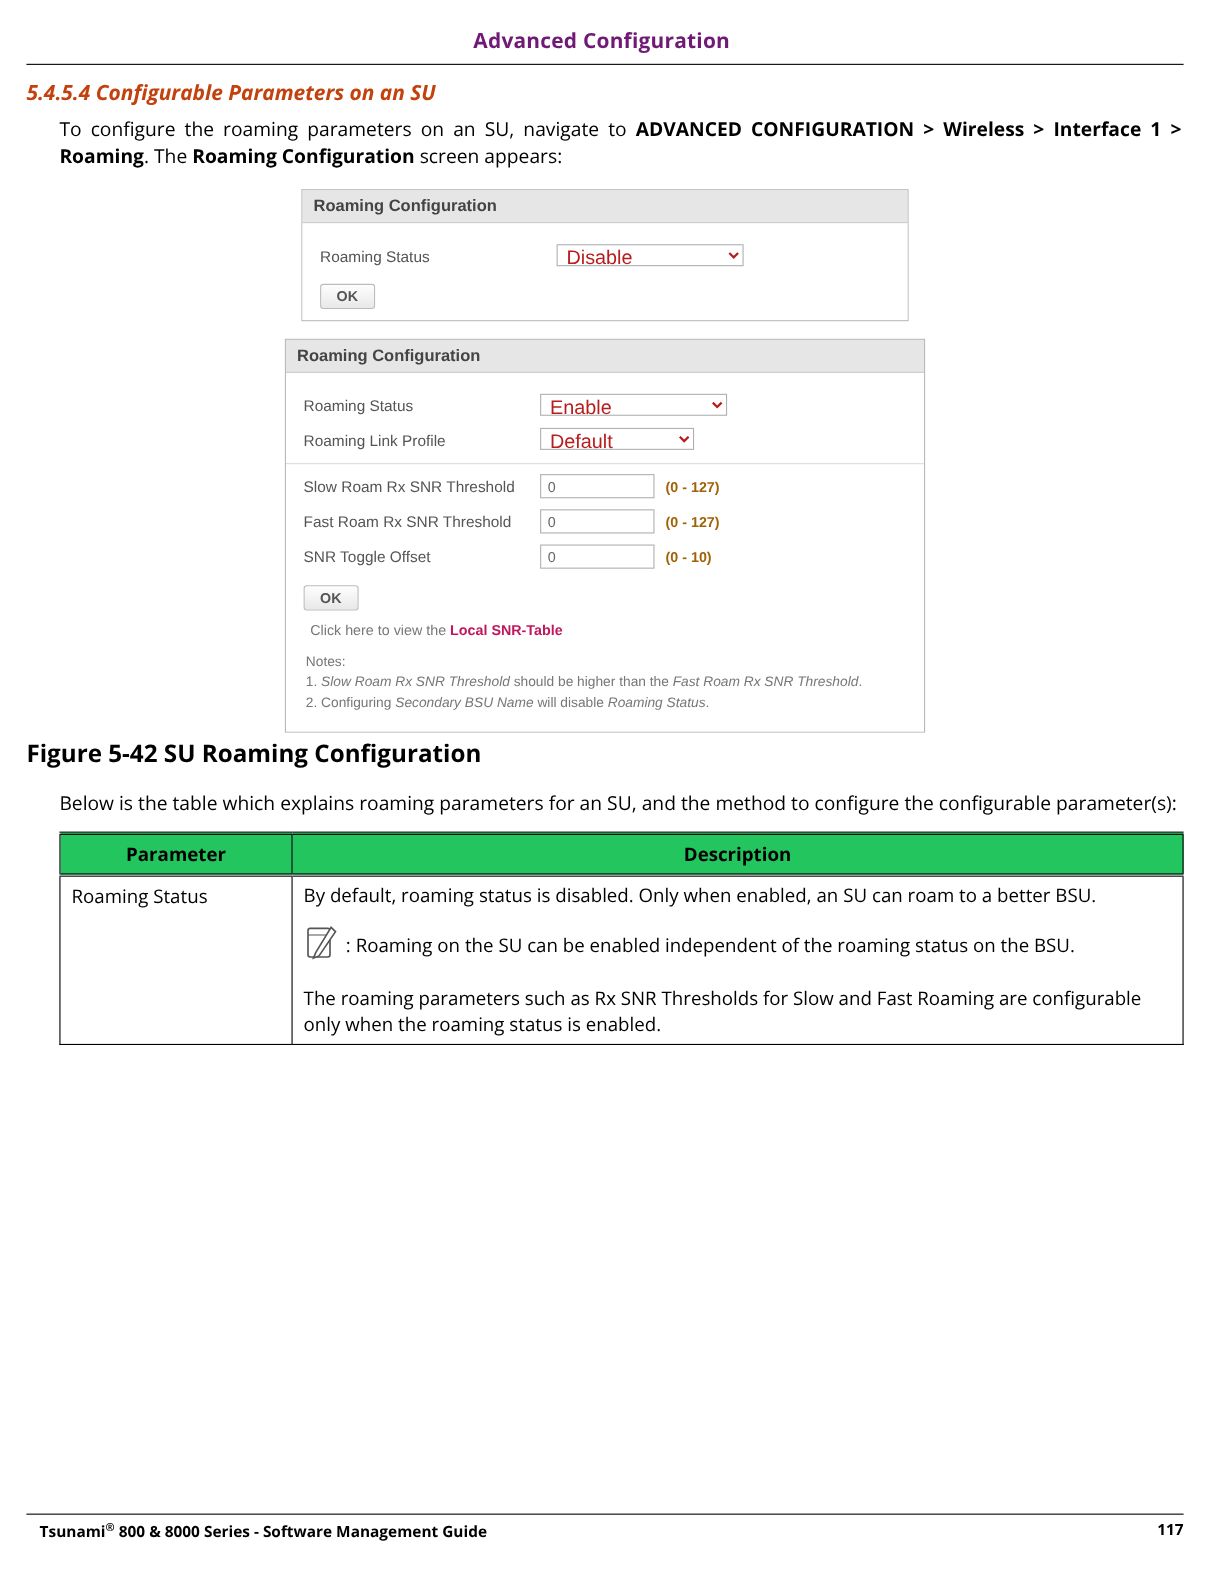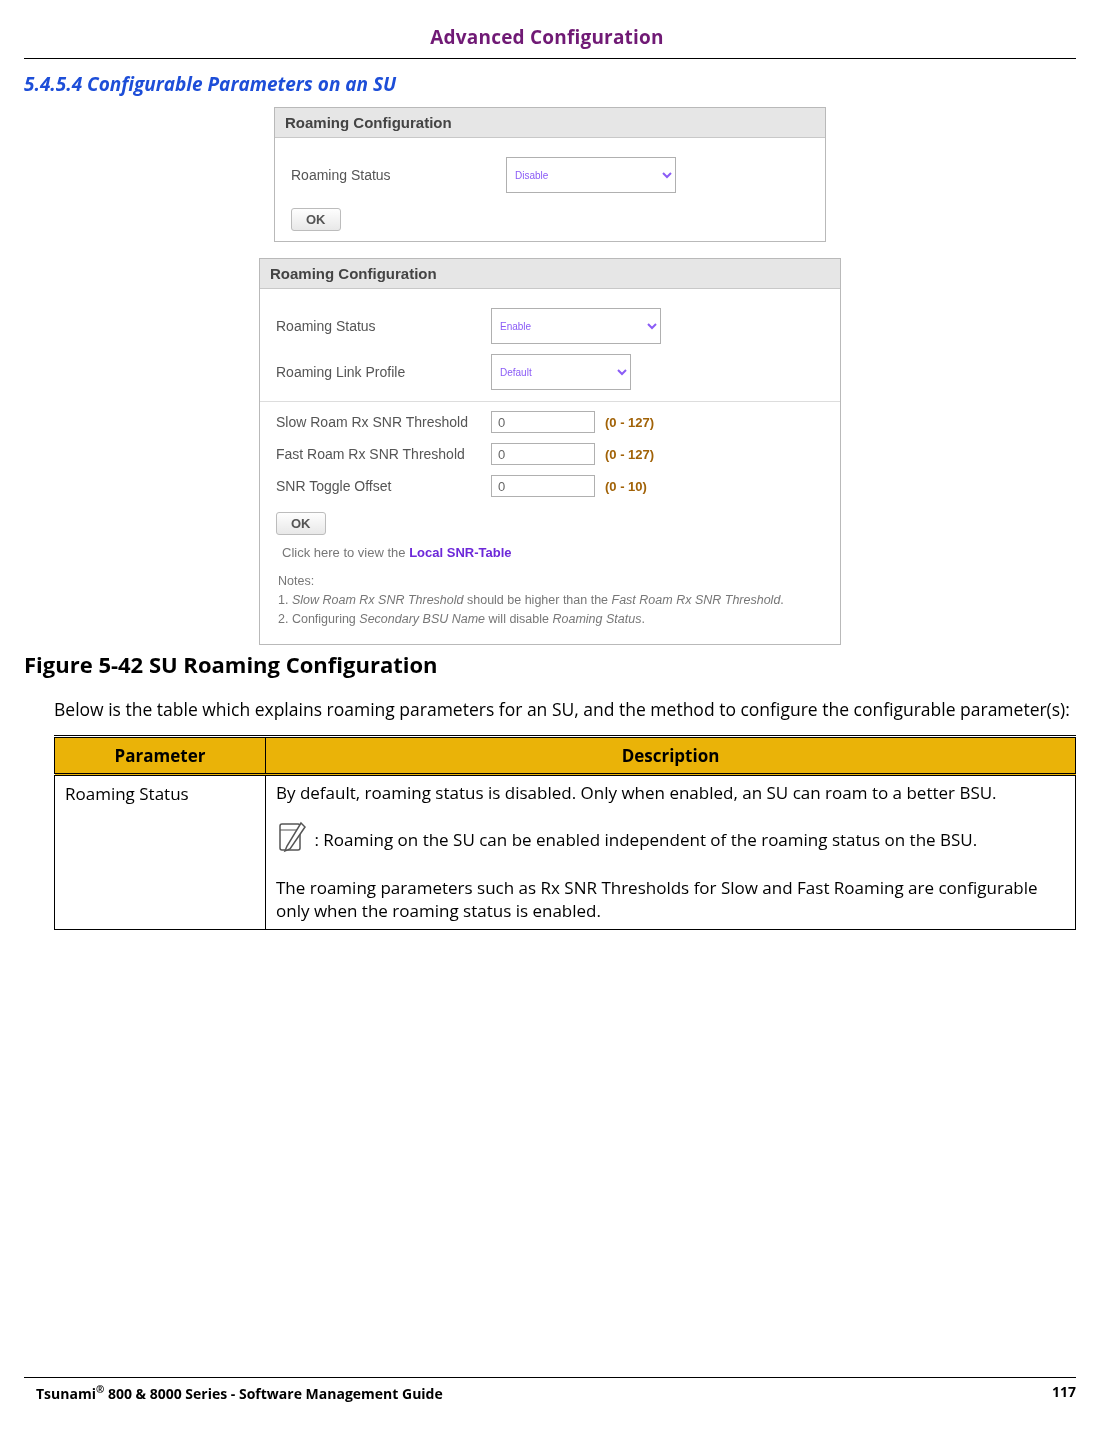--- a/index.html
+++ b/index.html
@@ -29,21 +29,21 @@
   .hr-top {
     border: none;
     border-top: 1.5px solid #000;
     margin: 8px 0 12px 0;
   }
   .section-title {
     font-style: italic;
     font-weight: 700;
     font-size: 19px;
     margin: 0 0 10px 0;
-    color: #1d4ed8;
+    color: #c2410c;
   }
   .body-text {
     font-size: 17.5px;
     line-height: 1.35;
     text-align: justify;
     margin: 0 0 18px 0;
     padding: 0 2px 0 30px;
   }
   .fig-wrap {
     width: 100%;
@@ -71,25 +71,25 @@
   .panel-body { padding: 14px 16px 10px 16px; background: #fff; }
   .form-row {
     display: flex;
     align-items: center;
     padding: 5px 0;
   }
   .form-row .lbl { width: 215px; color: #555; font-size: 14px; }
   .form-row .ctrl { flex: 0 0 auto; }
   .form-row .hint { color: #a16207; font-weight: 700; font-size: 13px; padding-left: 10px; }
   .sel {
-    height: 36px;
+    height: 20px;
     border: 1px solid #b0b0b0;
     background: #fff;
-    color: #8b5cf6;
-    font-size: 10px;
+    color: #b91c1c;
+    font-size: 18px;
     padding: 0 4px;
   }
   .sel.w1 { width: 170px; }
   .sel.w2 { width: 140px; }
   .inp {
     height: 20px;
     width: 90px;
     border: 1px solid #b0b0b0;
     background: #fff;
     color: #666;
@@ -108,21 +108,21 @@
     font-size: 13px;
   }
   .note-block {
     font-size: 12.5px;
     color: #777;
     padding: 10px 2px 6px 2px;
     line-height: 1.5;
   }
   .note-block .em { font-style: italic; color: #777; }
   .snr-link { font-size: 13px; color: #777; padding: 10px 2px 2px 6px; }
-  .snr-link .bold { color: #6d28d9; font-weight: 700; }
+  .snr-link .bold { color: #be185d; font-weight: 700; }
   .fig-caption {
     font-weight: 700;
     font-size: 22px;
     margin: 4px 0 18px 0;
   }
   .below-text {
     font-size: 17.5px;
     margin: 0 0 14px 0;
     padding: 0 2px 0 30px;
   }
@@ -131,21 +131,21 @@
     width: calc(100% - 30px);
     margin-left: 30px;
     font-size: 17px;
   }
   table.param-table th, table.param-table td {
     border: 1px solid #000;
     padding: 6px 10px;
     vertical-align: top;
   }
   table.param-table thead tr {
-    background: #eab308;
+    background: #22c55e;
   }
   table.param-table th {
     text-align: center;
     font-weight: 700;
     border-top: 3px double #000;
     border-bottom: 3px double #000;
   }
   table.param-table th.col-param { width: 190px; }
   .note-icon {
     display: inline-block;
@@ -180,20 +180,23 @@
 <div class="page">
 
   <div class="header-right">Advanced Configuration</div>
   <hr class="hr-top">
 
   <p class="section-title">
     <span>5.4.5.4</span>
     <span>Configurable Parameters on an SU</span>
   </p>
 
+  <p class="body-text">
+    <span>To configure the roaming parameters on an SU, navigate to </span><b>ADVANCED CONFIGURATION &gt; Wireless &gt; Interface 1 &gt; Roaming</b><span>. The </span><b>Roaming Configuration</b><span> screen appears:</span>
+  </p>
 
   <div class="fig-wrap">
     <div class="panel panel1">
       <div class="panel-titlebar">Roaming Configuration</div>
       <div class="panel-body">
         <div class="form-row">
           <div class="lbl">Roaming Status</div>
           <div class="ctrl">
             <select class="sel w1">
               <option>Disable</option>

